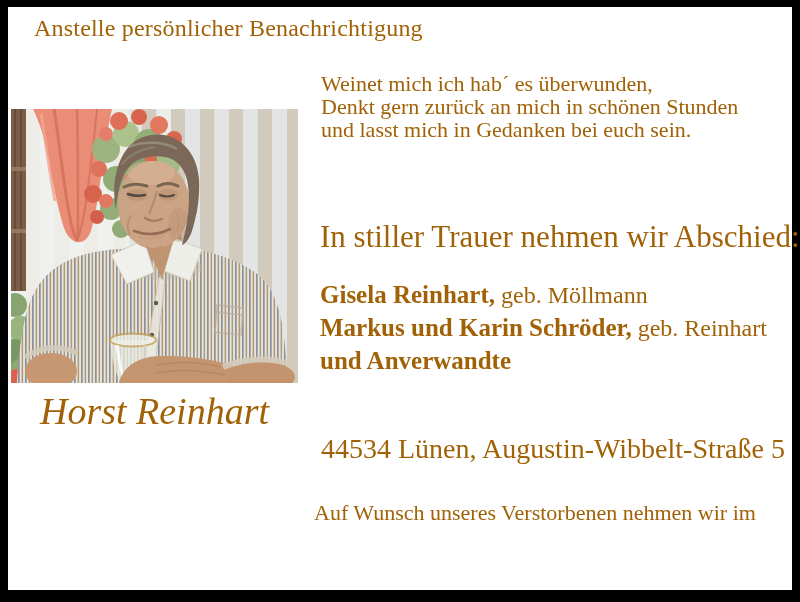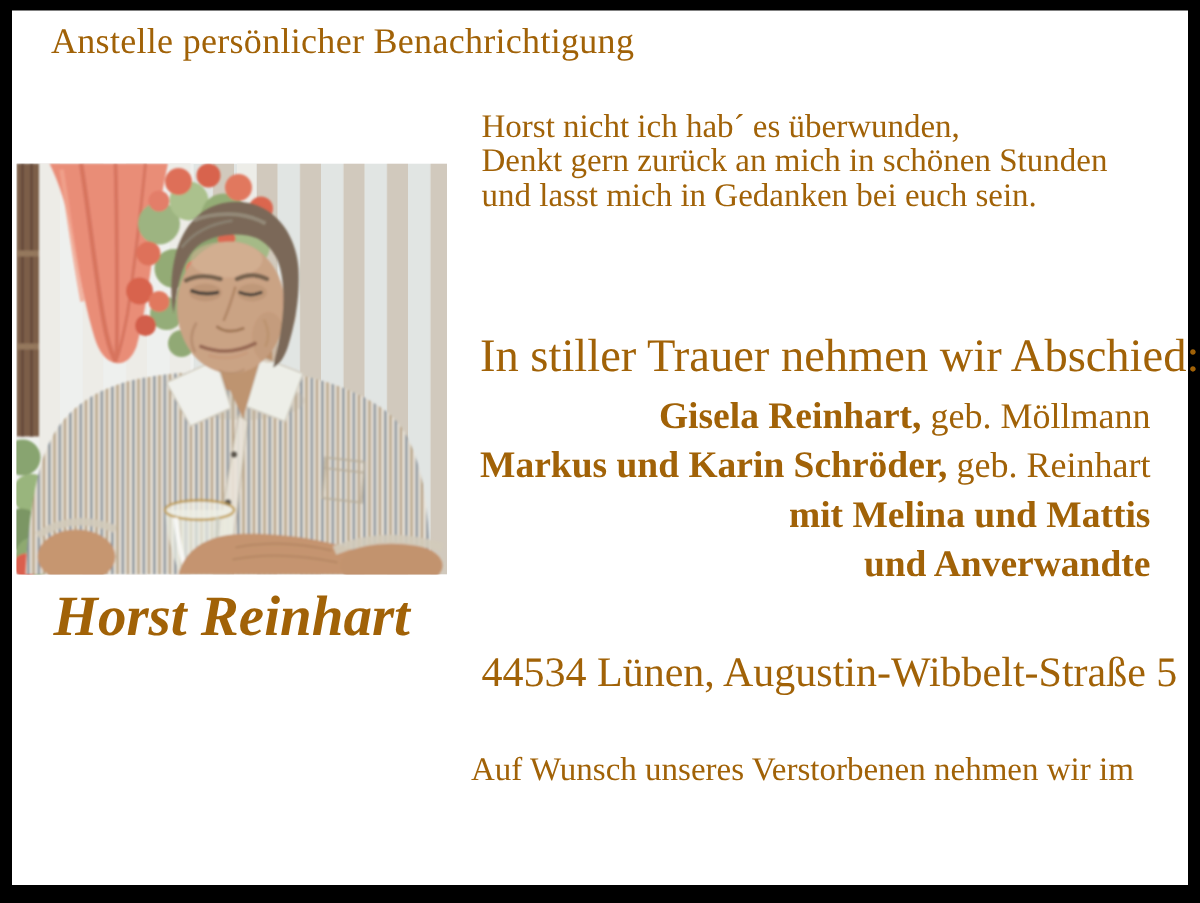--- a/index.html
+++ b/index.html
@@ -7,26 +7,26 @@
     position:relative;width:800px;height:602px;background:#000;
     font-family:"Liberation Serif","DejaVu Serif",serif;
     color:#a16207;overflow:hidden;
   }
   .page{position:absolute;left:8px;top:7px;width:784px;height:583px;background:#ffffff;}
   .abs{position:absolute;}
   .header{left:34px;top:15px;font-size:24px;line-height:26px;letter-spacing:0.2px;}
   .photo{left:11px;top:109px;width:287px;height:274px;}
   .photo svg{display:block;}
   .name{left:11px;top:390px;width:287px;text-align:center;
-        font-size:38px;font-weight:bold;font-style:italic;line-height:42px;}
+        font-size:38px;font-weight:normal;font-style:italic;line-height:42px;}
   .dates{left:2px;top:446px;width:288px;text-align:center;
          font-size:23px;font-weight:bold;line-height:27px;}
   .verse{left:321px;top:72px;font-size:22px;line-height:23px;white-space:nowrap;}
   .intro{left:320px;top:223px;font-size:31px;line-height:27px;white-space:nowrap;}
-  .mourners{left:320px;top:263px;line-height:30px;white-space:nowrap;text-align:right;}
+  .mourners{left:320px;top:280px;line-height:30px;white-space:nowrap;}
   .mourners .b{font-size:25px;font-weight:bold;}
   .mourners .r{font-size:24px;}
   .address{left:321px;top:437px;font-size:28px;line-height:24px;white-space:nowrap;}
   .closing{left:314px;top:501px;font-size:22px;line-height:23px;white-space:nowrap;}
 </style>
 </head>
 <body>
 
 <div class="stage">
   <div class="page"></div>
@@ -156,31 +156,30 @@
 
       <rect width="287" height="274" fill="#ffffff" opacity="0.05"></rect>
       <rect width="287" height="274" fill="#f2ecdf" opacity="0.06"></rect>
     </svg>
   </div>
 
   <div class="abs name">Horst Reinhart</div>
 
 
   <div class="abs verse">
-    <div>Horst nicht ich hab´ es überwunden,</div>
+    <div>Weinet mich ich hab´ es überwunden,</div>
     <div>Denkt gern zurück an mich in schönen Stunden</div>
     <div>und lasst mich in Gedanken bei euch sein.</div>
   </div>
 
   <div class="abs intro">In stiller Trauer nehmen wir Abschied:</div>
 
   <div class="abs mourners">
     <div><span class="b">Gisela Reinhart,</span><span class="r"> geb. Möllmann</span></div>
     <div><span class="b">Markus und Karin Schröder,</span><span class="r"> geb. Reinhart</span></div>
-    <div><span class="b">mit Melina und Mattis</span><span class="r"></span></div>
     <div><span class="b">und Anverwandte</span><span class="r"></span></div>
   </div>
 
   <div class="abs address">44534 Lünen, Augustin-Wibbelt-Straße 5</div>
 
   <div class="abs closing">
     <div>Auf Wunsch unseres Verstorbenen nehmen wir im</div>
   </div>
 </div>
 

